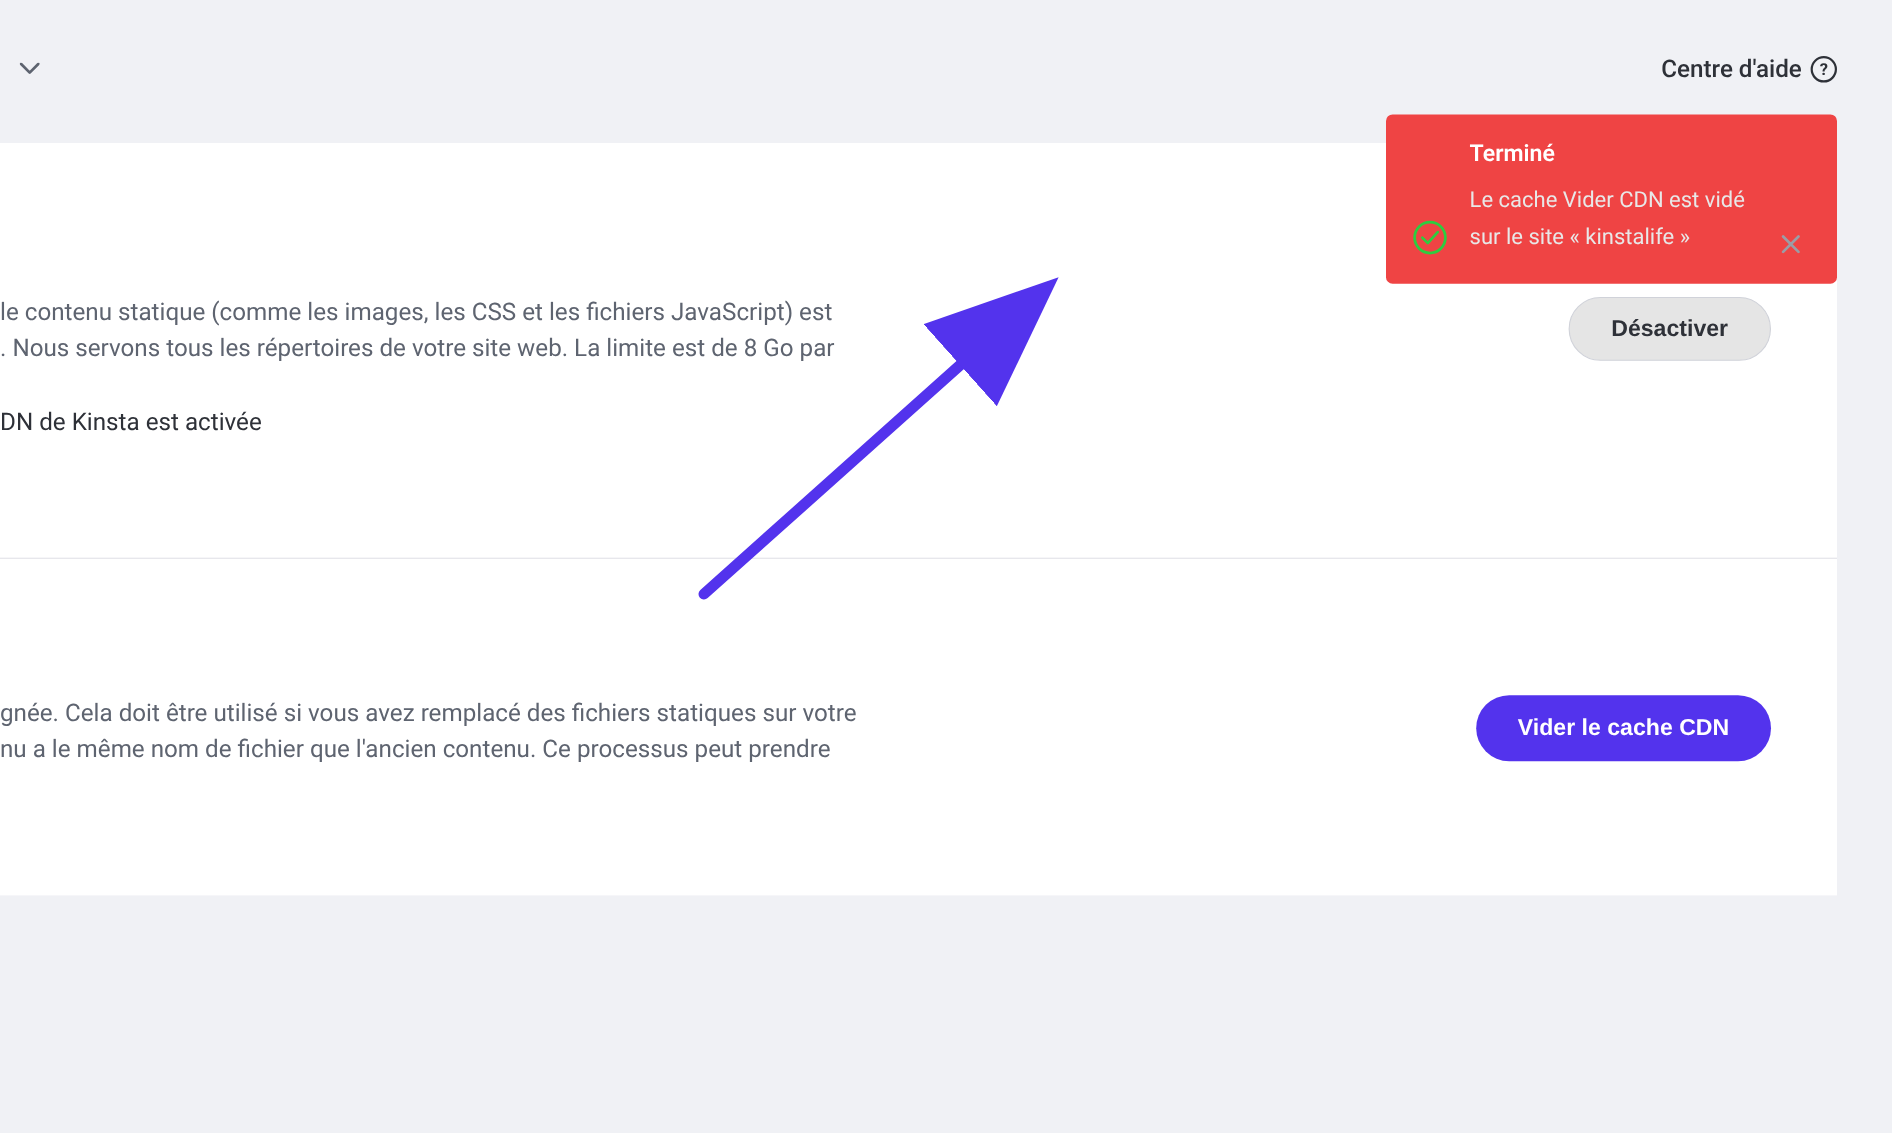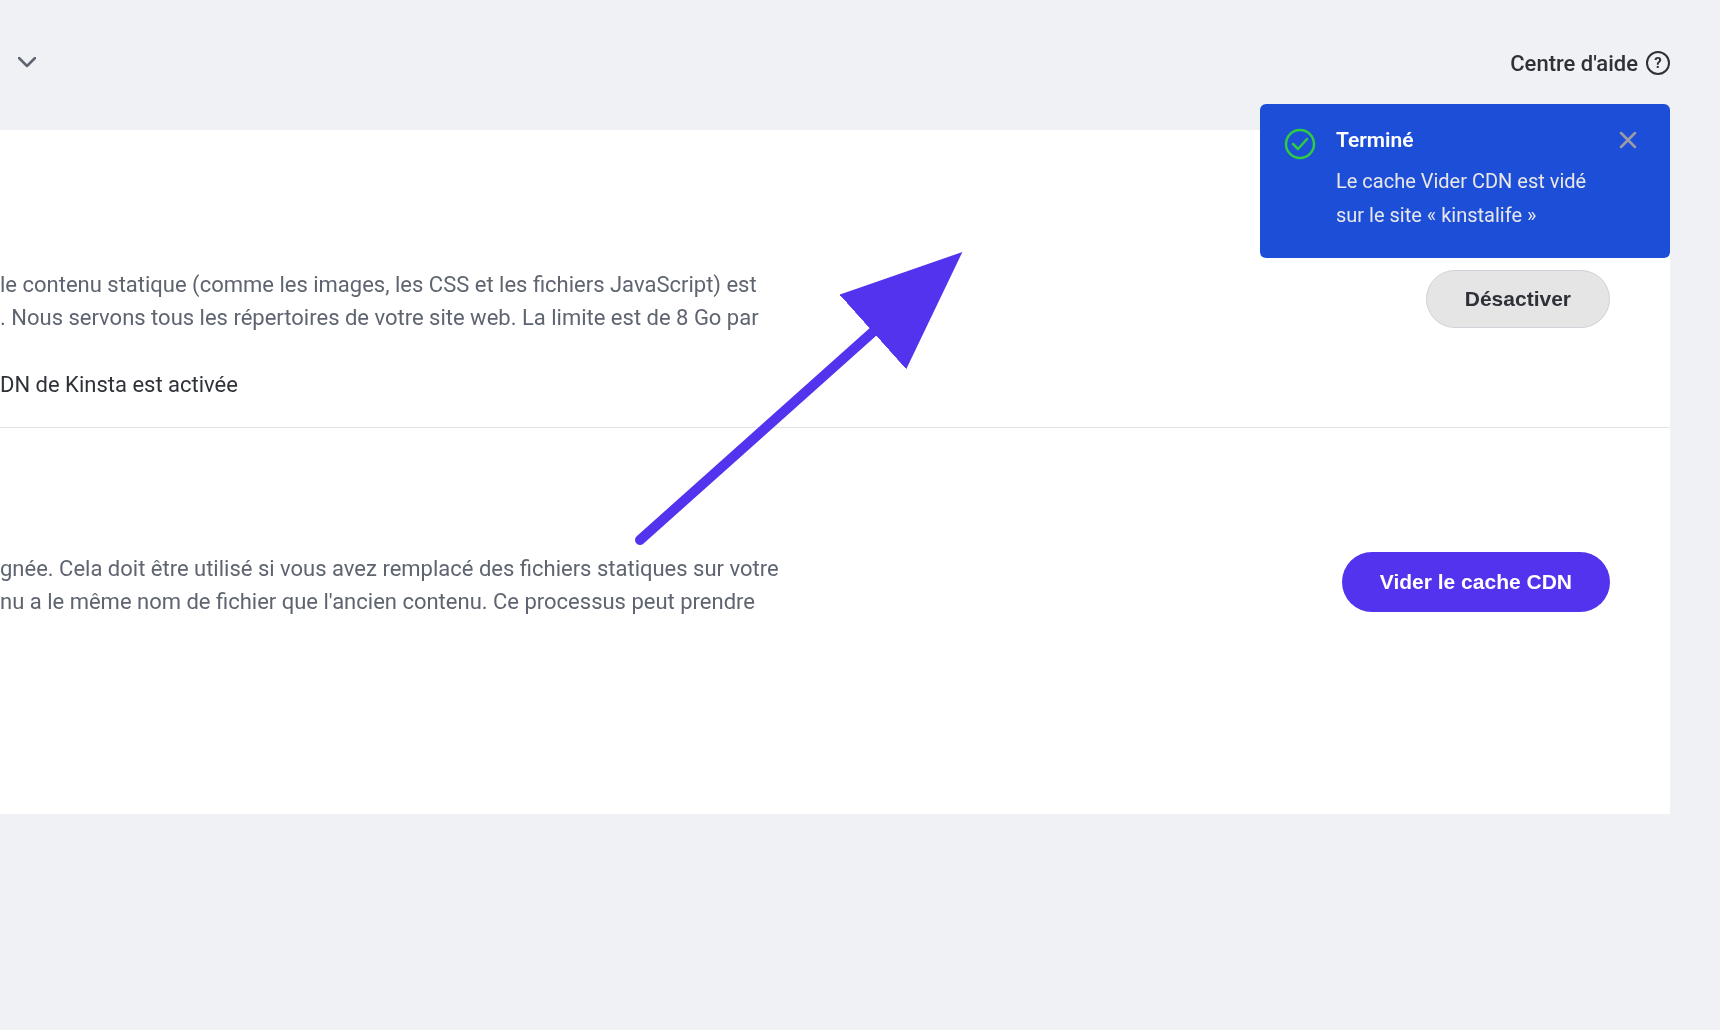--- a/index.html
+++ b/index.html
@@ -49,21 +49,21 @@
     }
     .main-card {
       background: #ffffff;
       margin: 0 50px 0 0;
       height: 684px;
       position: relative;
     }
     .section-1 {
       padding: 40px 60px 60px 0;
       border-bottom: 1px solid #e1e2e8;
-      height: 298px;
+      height: 378px;
       position: relative;
     }
     .section-2 {
       padding: 60px 60px 40px 0;
       position: relative;
       height: 306px;
     }
     .body-text {
       color: #5e6470;
       font-size: 22px;
@@ -106,26 +106,27 @@
       font-size: 21px;
       font-weight: 700;
       color: #ffffff;
       cursor: pointer;
     }
     .toast {
       position: absolute;
       top: 104px;
       right: 50px;
       width: 410px;
-      background: #1d4ed8;
+      background: #ef4444;
       border-radius: 6px;
       padding: 24px 32px 26px 24px;
       display: flex;
       gap: 20px;
       z-index: 100;
+      align-items: flex-end;
     }
     .toast-icon {
       width: 32px;
       height: 32px;
       flex-shrink: 0;
     }
     .toast-content {
       flex: 1;
       color: #ffffff;
     }

